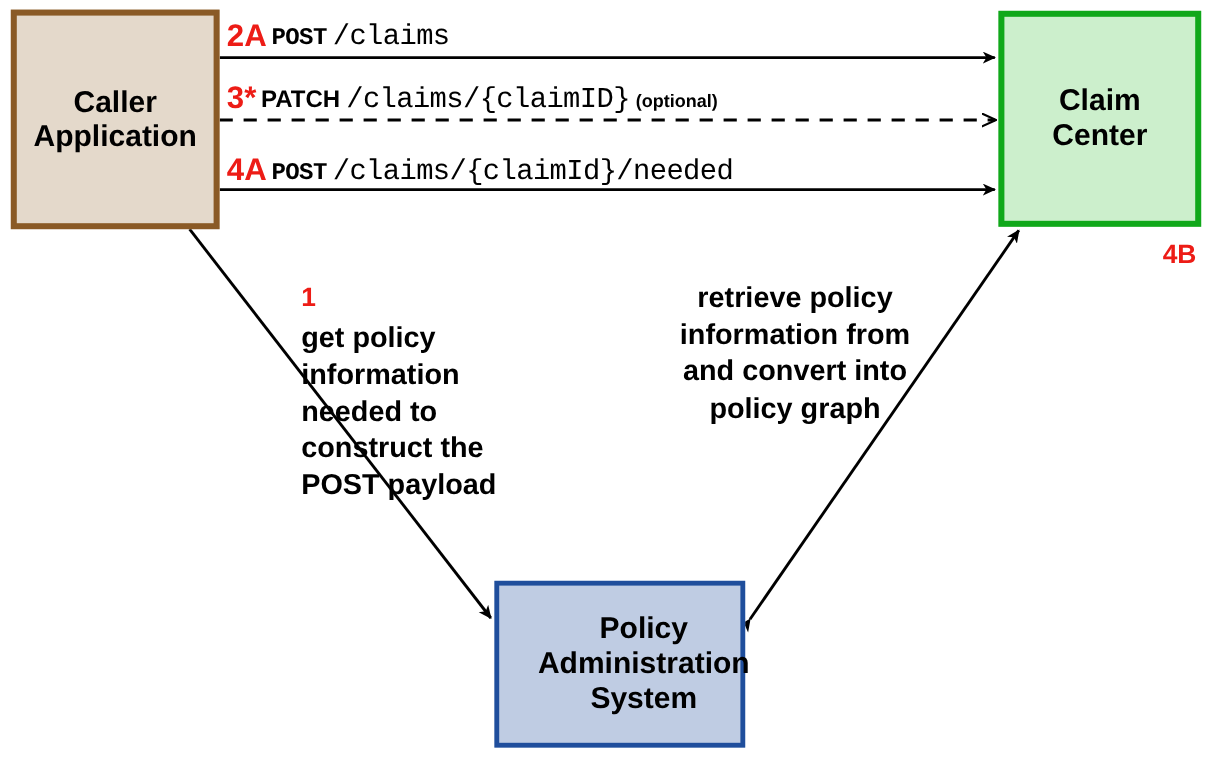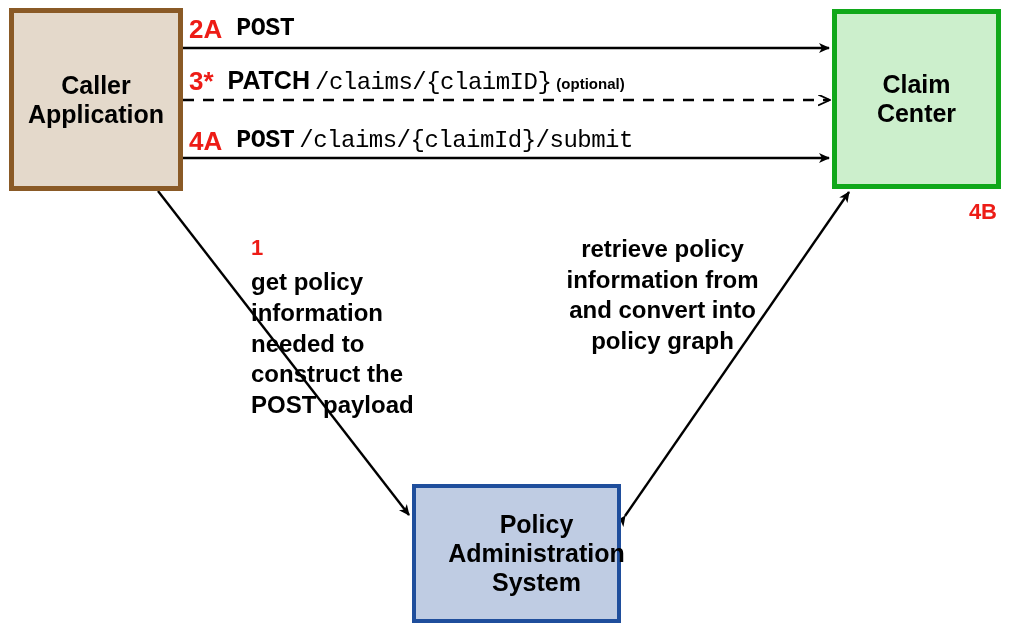--- a/index.html
+++ b/index.html
@@ -62,32 +62,32 @@
     font-size: 25px;
     padding-left: 40px;
   }
 
   
   .flow-label {
     position: absolute;
     white-space: nowrap;
     color: #000000;
     display: flex;
-    align-items: flex-start;
-    gap: 14px;
+    align-items: flex-end;
+    gap: 4px;
   }
   .step-num {
     color: #ED1C16;
     font-weight: bold;
     font-size: 26px;
     font-family: "Liberation Sans", sans-serif;
   }
   .verb {
     font-weight: bold;
-    font-size: 25px;
+    font-size: 20px;
   }
   .verb-mono { font-family: "Liberation Mono", monospace; letter-spacing: -0.5px; }
   .verb-sans { font-family: "Liberation Sans", sans-serif; }
   .path {
     font-family: "Liberation Mono", monospace;
     font-size: 24px;
     letter-spacing: -0.5px;
   }
   .suffix {
     font-family: "Liberation Sans", sans-serif;
@@ -160,37 +160,38 @@
   <div class="node" id="node-policy-admin">
     <span class="node-label">Policy
 Administration
 System</span>
   </div>
 
   <div class="flow-label" id="flow-2a">
     <span class="step-num">2A</span>
     <span class="verb-group">
       <span class="verb verb-mono">POST</span>
+      <span class="path">/claims</span>
     </span>
   </div>
 
   <div class="flow-label" id="flow-3">
     <span class="step-num">3*</span>
     <span class="verb-group">
       <span class="verb verb-sans">PATCH</span>
       <span class="path">/claims/{claimID}</span>
       <span class="suffix">(optional)</span>
     </span>
   </div>
 
   <div class="flow-label" id="flow-4a">
     <span class="step-num">4A</span>
     <span class="verb-group">
       <span class="verb verb-mono">POST</span>
-      <span class="path">/claims/{claimId}/submit</span>
+      <span class="path">/claims/{claimId}/needed</span>
     </span>
   </div>
 
   <div class="note" id="note-1">
     <span class="note-num">1</span>
     <span class="note-text">get policy
 information
 needed to
 construct the
 POST payload</span>

